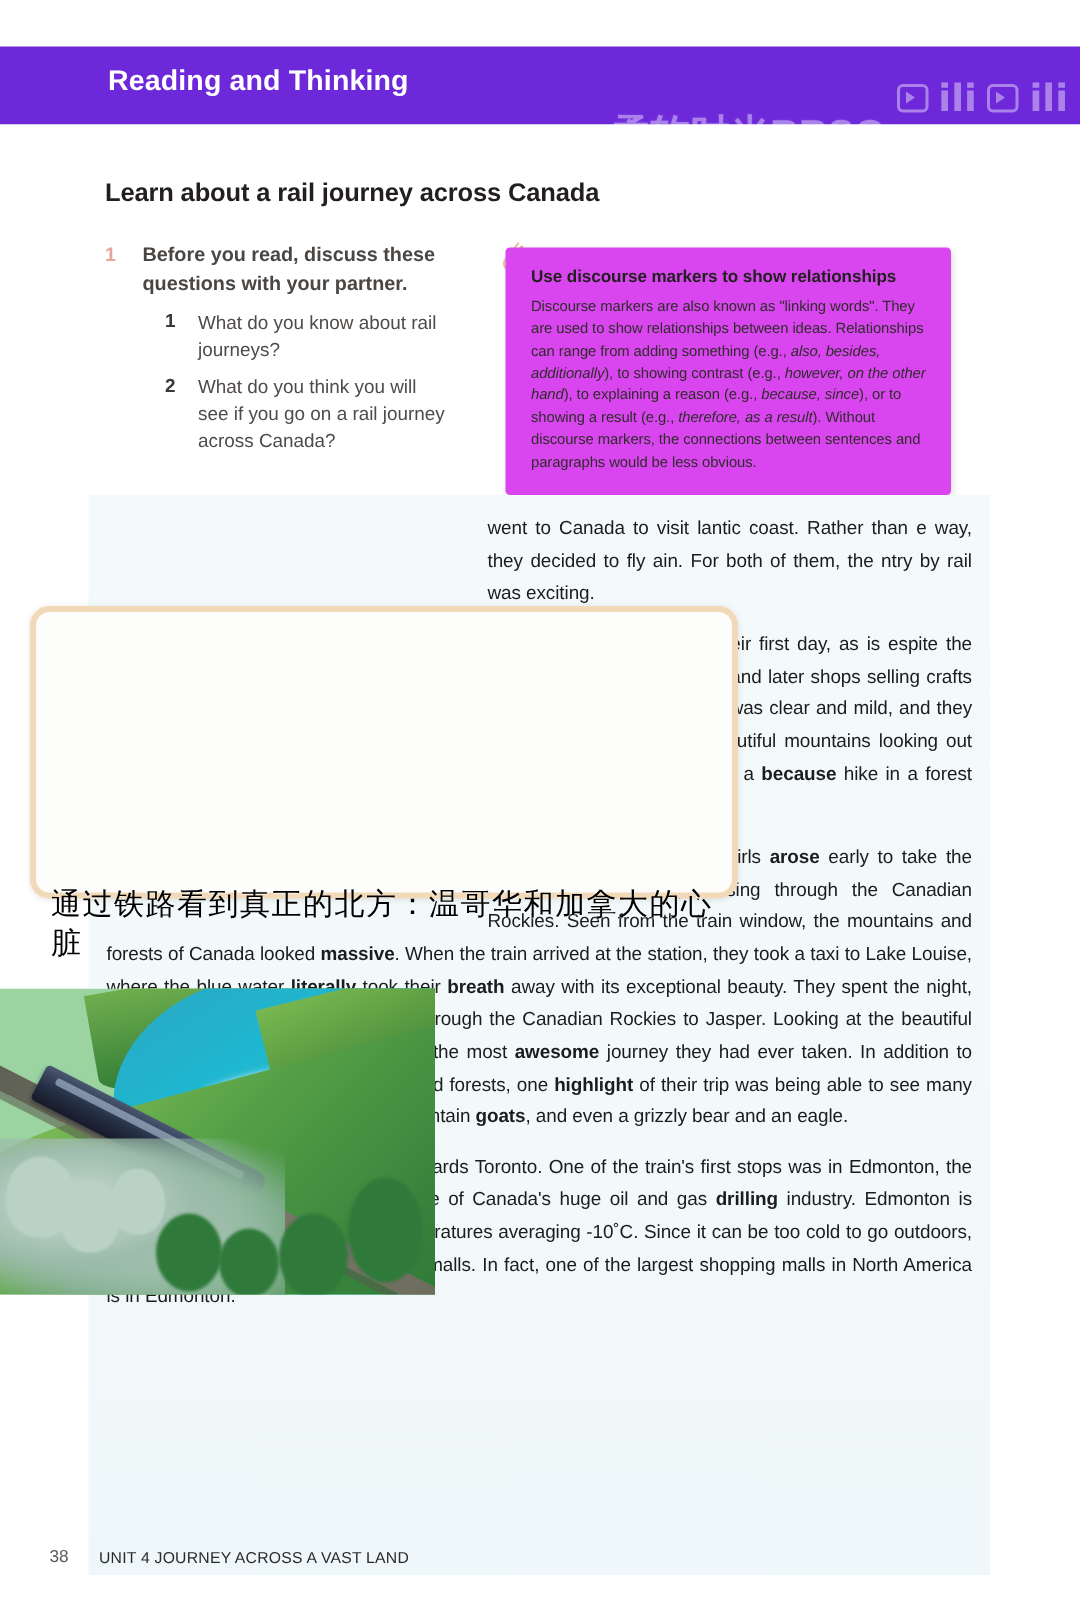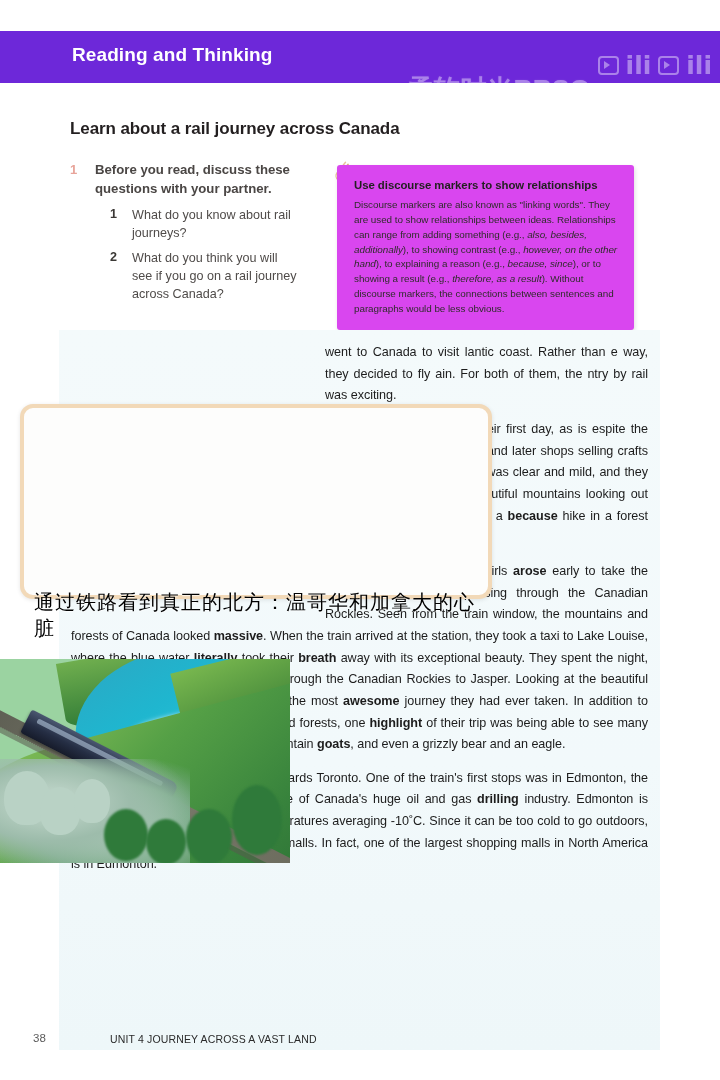--- a/index.html
+++ b/index.html
@@ -238,21 +238,21 @@
   
   .footer{
     position:absolute;left:0;bottom:28px;width:720px;height:20px;
   }
   .pg-num{
     position:absolute;left:33px;top:0;
     font-size:11.5px;color:#5b5b5b;
   }
   .pg-label{
     position:absolute;left:66px;top:1px;
-    font-size:10.5px;color:#2a2a2a;letter-spacing:.15px;margin-left:44px;
+    font-size:10.5px;color:#2a2a2a;letter-spacing:.15px;
   }
 </style>
 </head>
 <body>
 
 <div class="header-bar">
   <div class="header-title">Reading and Thinking</div>
   <div class="watermark">
     <span class="wm-text">柔软时光RRSG</span>
     <span class="wm-logo">

